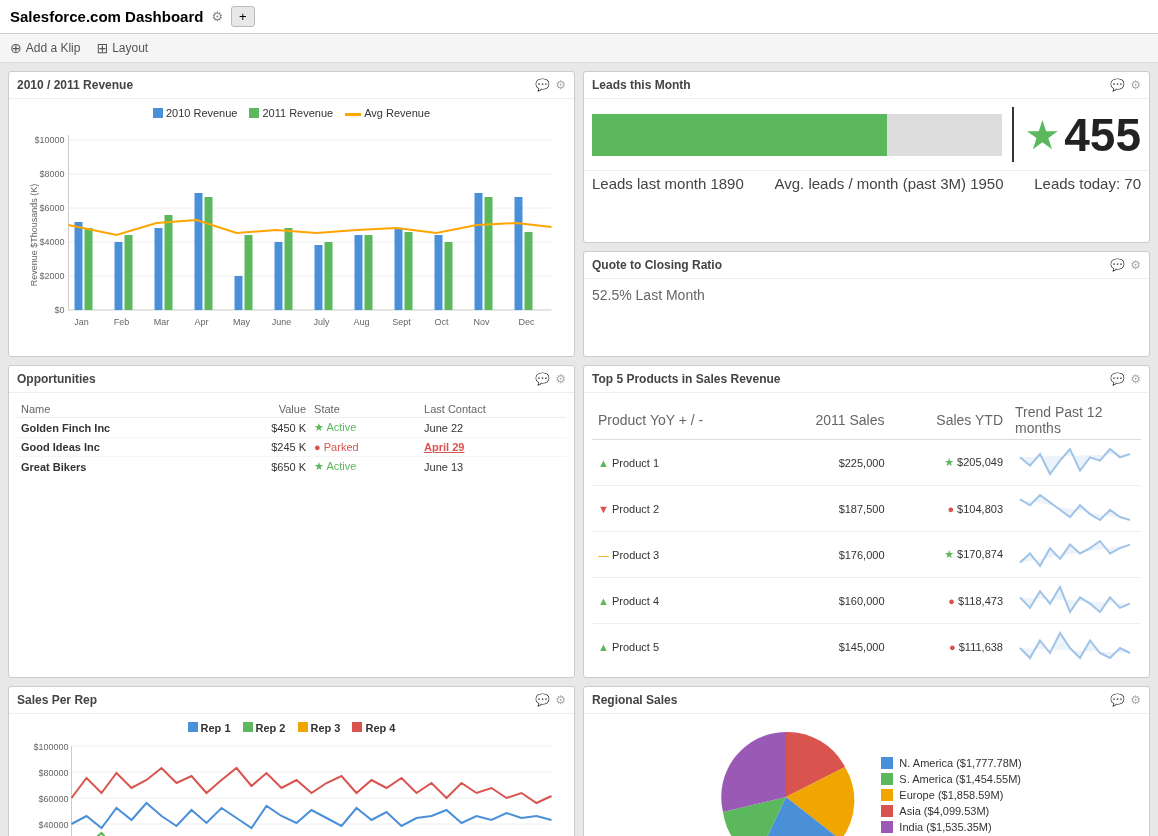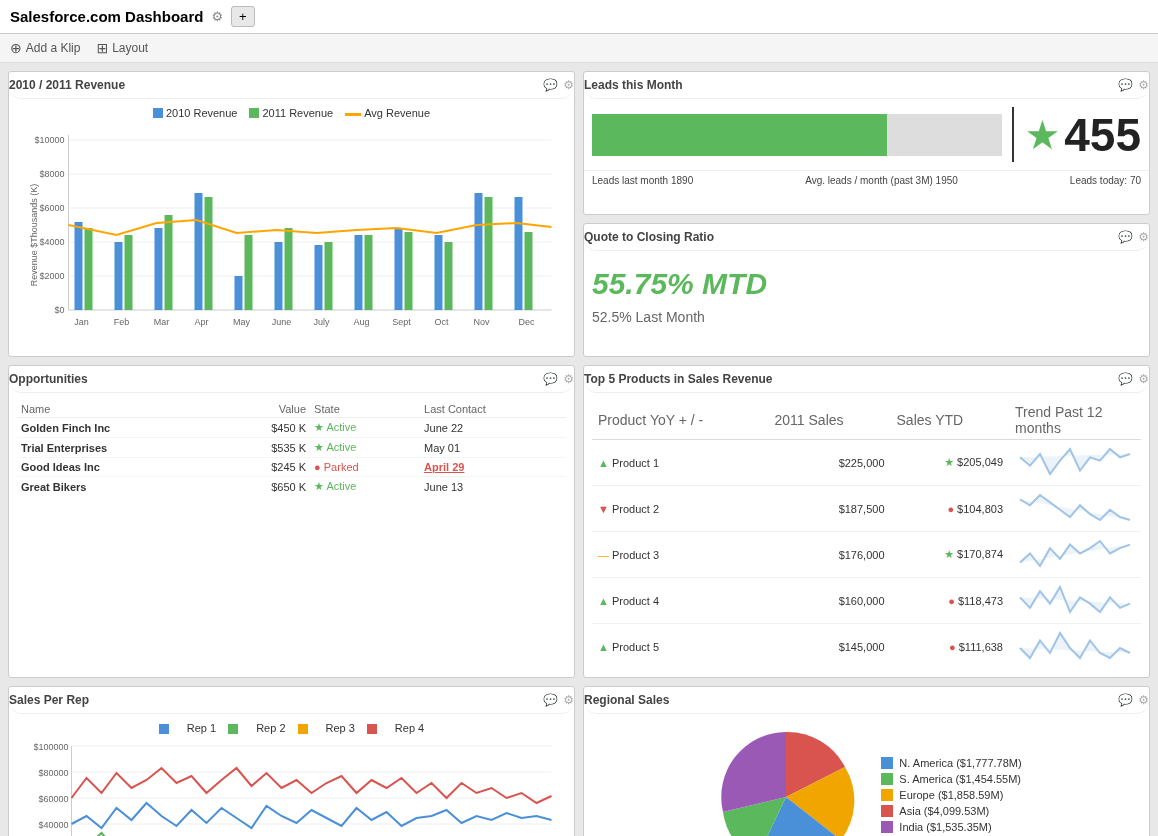--- a/index.html
+++ b/index.html
@@ -13,51 +13,51 @@
 
     
     .toolbar { background: #f5f5f5; border-bottom: 1px solid #ddd; padding: 6px 10px; display: flex; gap: 16px; align-items: center; }
     .toolbar-btn { display: flex; align-items: center; gap: 4px; color: #555; cursor: pointer; font-size: 12px; border: none; background: none; }
 
     
     .main { padding: 8px; display: grid; grid-template-columns: 1fr 1fr; gap: 8px; }
 
     
     .widget { background: #fff; border: 1px solid #ccc; border-radius: 3px; }
-    .widget-header { display: flex; justify-content: space-between; align-items: center; padding: 6px 0; border-bottom: 1px solid #eee; border-radius: 13px; }
+    .widget-header { display: flex; justify-content: space-between; align-items: center; padding: 6px 8px; border-bottom: 1px solid #eee; }
     .widget-title { font-size: 12px; font-weight: bold; color: #444; }
     .widget-icons { display: flex; gap: 5px; color: #aaa; font-size: 12px; }
     .widget-body { padding: 8px; }
     .chart-legend { display: flex; gap: 12px; justify-content: center; margin-bottom: 6px; font-size: 11px; }
     .legend-item { display: flex; align-items: center; gap: 3px; }
     .legend-dot { width: 10px; height: 10px; display: inline-block; }
 
     
     .opps-table { width: 100%; border-collapse: collapse; font-size: 11px; }
     .opps-table th { text-align: left; color: #666; font-weight: normal; padding: 2px 4px; border-bottom: 1px solid #eee; }
     .opps-table th.right { text-align: right; }
     .opps-table td { padding: 3px 4px; border-bottom: 1px solid #f5f5f5; }
     .opps-table td.right { text-align: right; }
     .opps-table tr:last-child td { border-bottom: none; }
     .name-cell { font-weight: bold; }
 
     
     .products-table { width: 100%; border-collapse: collapse; font-size: 11px; }
     .products-table th { text-align: left; color: #666; font-weight: normal; padding: 3px 6px; border-bottom: 1px solid #ddd; font-size: 14px; }
-    .products-table th.right { text-align: left; }
+    .products-table th.right { text-align: right; }
     .products-table td { padding: 4px 6px; border-bottom: 1px solid #f0f0f0; }
     .products-table td.right { text-align: right; }
     .products-table tr:last-child td { border-bottom: none; }
     .trend-cell { width: 120px; }
     .trend-svg { width: 120px; height: 35px; }
     .legend-container { font-size: 11px; }
     .legend-row { display: flex; align-items: center; gap: 6px; margin-bottom: 4px; }
     .legend-square { width: 12px; height: 12px; display: inline-block; flex-shrink: 0; }
     .rep-legend { display: flex; gap: 12px; justify-content: center; margin-bottom: 4px; font-size: 11px; }
-    .rep-legend-item { display: flex; align-items: flex-end; gap: 18px; }
+    .rep-legend-item { display: flex; align-items: flex-start; gap: 3px; font-weight: bold; }
     .rep-dot { width: 10px; height: 10px; display: inline-block; }
 
     svg text { font-family: Arial, sans-serif; }
   </style>
 </head>
 <body>
 
 <div class="header">
   <span class="header-title">Salesforce.com Dashboard</span>
   <span class="gear-icon-header">⚙</span>
@@ -188,21 +188,21 @@
             <div style="background:#5cb85c; height:100%; width:72%;"></div>
           </div>
         </div>
         <div style="width:2px; background:#333; height:55px;"></div>
         <div style="display:flex; align-items:center; gap:4px;">
           <span style="color:#5cb85c; font-size:40px;">★</span>
           <span style="font-size:46px; font-weight:bold; color:#222;">455</span>
         </div>
       </div>
     </div>
-    <div style="display:flex; justify-content:space-between; padding:4px 8px; font-size:10px; color:#444; border-top:1px solid #eee;align-items:flex-end;">
+    <div style="display:flex; justify-content:space-between; padding:4px 8px; font-size:15px; color:#444; border-top:1px solid #eee;align-items:flex-end;">
       <span>
         <span>Leads last month</span>
         <span>1890</span>
       </span>
       <span>
         <span>Avg. leads / month (past 3M)</span>
         <span>1950</span>
       </span>
       <span>
         <span>Leads today:</span>
@@ -213,21 +213,20 @@
 
   <div class="widget">
     <div class="widget-header">
       <span class="widget-title">Quote to Closing Ratio</span>
       <div class="widget-icons">
         <span>💬</span>
         <span>⚙</span>
       </div>
     </div>
     <div class="widget-body">
-      <div style="font-size:30px; font-weight:bold; color:#5cb85c; font-style:italic; padding:8px 0;">55.75% MTD</div>
       <div style="font-size:14px; color:#666;">52.5% Last Month</div>
     </div>
   </div>
 
   <div class="widget">
     <div class="widget-header">
       <span class="widget-title">Opportunities</span>
       <div class="widget-icons">
         <span>💬</span>
         <span>⚙</span>
@@ -242,26 +241,20 @@
             <th>State</th>
             <th>Last Contact</th>
           </tr>
         </thead>
         <tbody id="opp-tbody">
             <tr>
     <td class="name-cell">Golden Finch Inc</td>
     <td class="right">$450 K</td>
     <td><span style="color:#5cb85c;">★</span> <span style="color:#5cb85c;">Active</span></td>
     <td style="">June 22</td>
-  </tr>
-            <tr>
-    <td class="name-cell">Trial Enterprises</td>
-    <td class="right">$535 K</td>
-    <td><span style="color:#5cb85c;">★</span> <span style="color:#5cb85c;">Active</span></td>
-    <td style="">May 01</td>
   </tr>
             <tr>
     <td class="name-cell">Good Ideas Inc</td>
     <td class="right">$245 K</td>
     <td><span style="color:#d9534f;">●</span> <span style="color:#d9534f;">Parked</span></td>
     <td style="color:#d9534f; font-weight:bold;text-decoration:underline;">April 29</td>
   </tr>
             <tr>
     <td class="name-cell">Great Bikers</td>
     <td class="right">$650 K</td>

